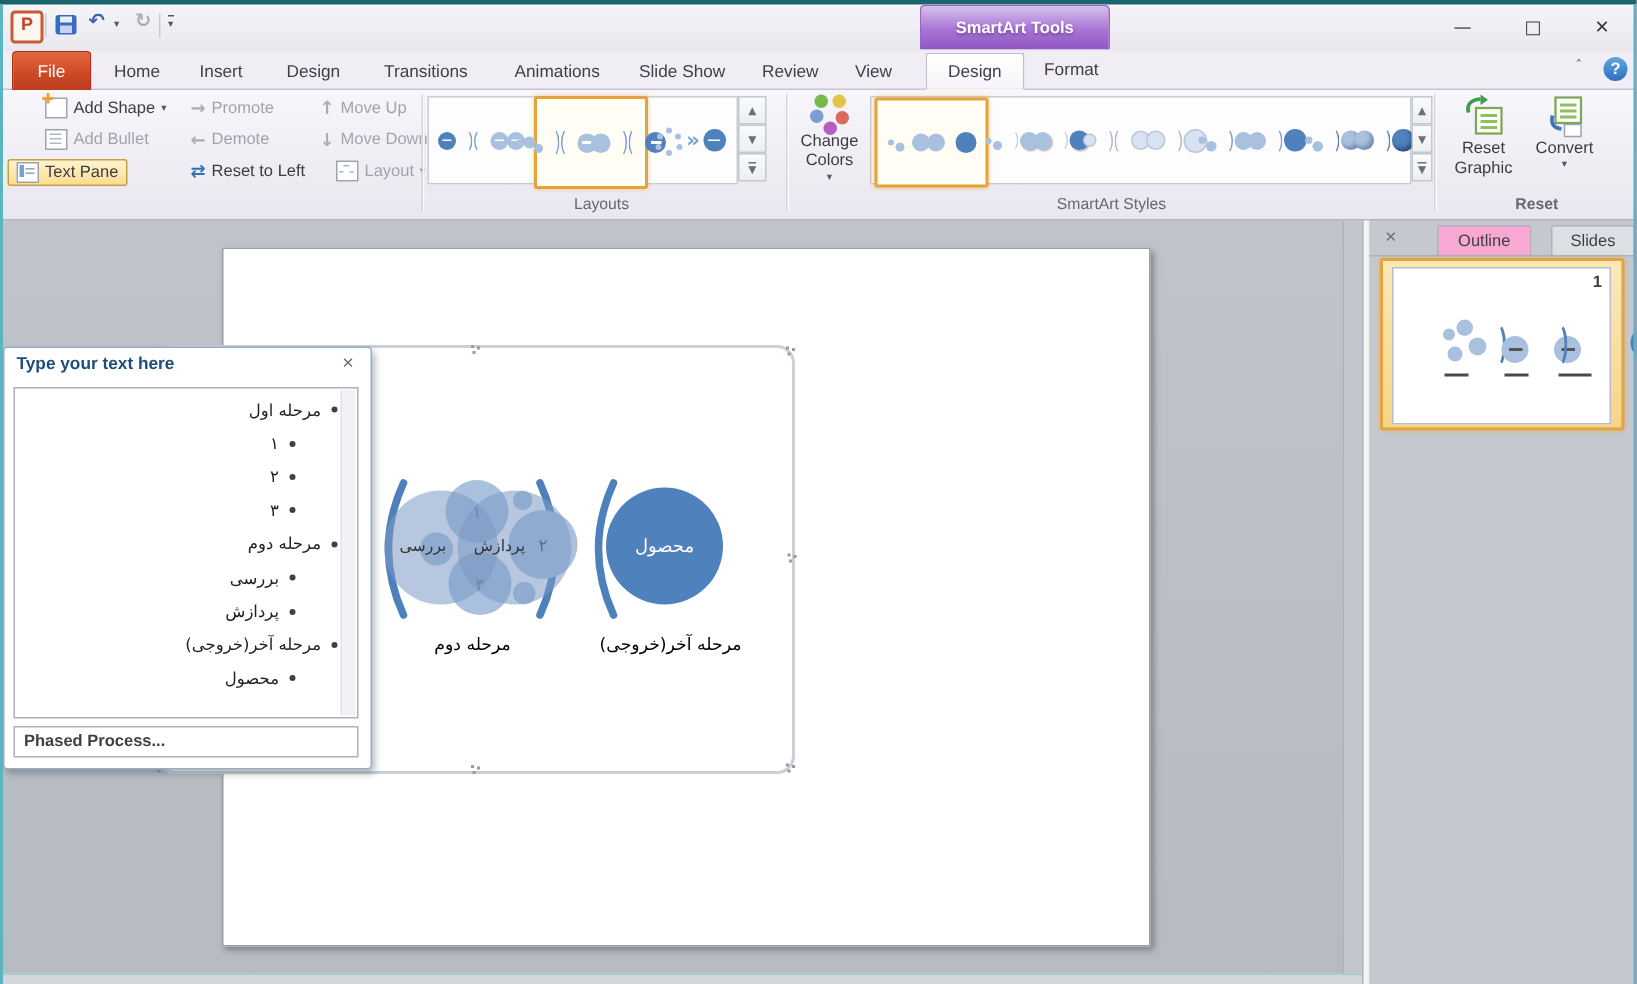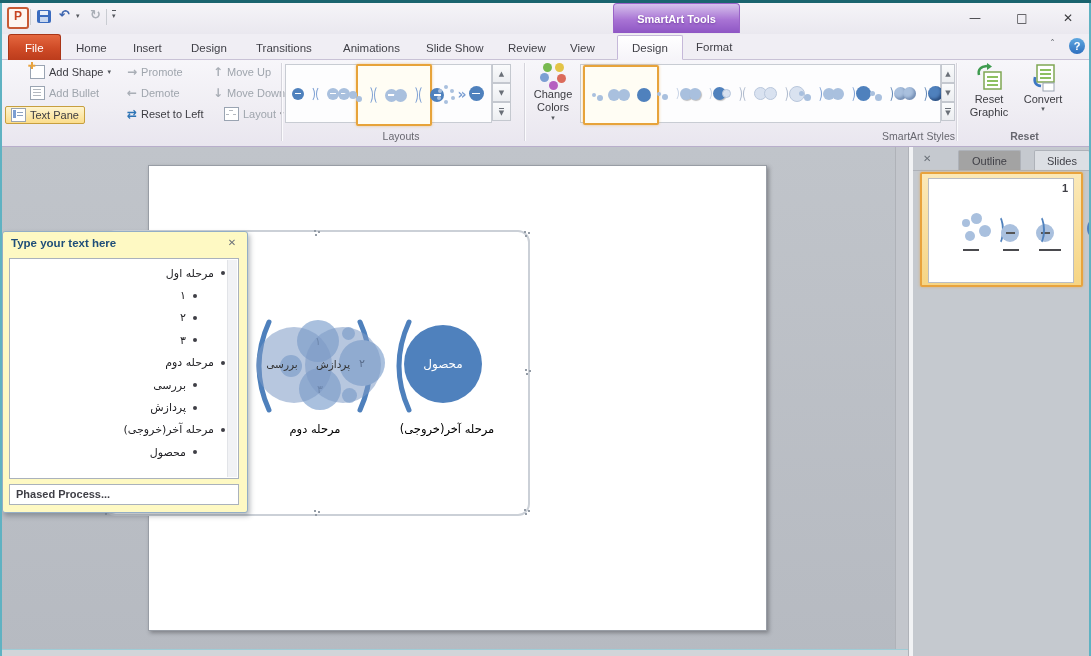--- a/index.html
+++ b/index.html
@@ -86,21 +86,21 @@
   .handle{position:absolute;width:2px;height:2px;background:#949CA6;box-shadow:4px 1px 0 #949CA6,1px 4px 0 #949CA6;}
   .circ{position:absolute;border-radius:50%;background:#A9C0DE;}
   .circ.num{display:flex;align-items:center;justify-content:center;color:#2F3848;
      font-family:"DejaVu Sans",sans-serif;font-size:11px;}
   .venn{position:absolute;border-radius:50%;background:rgba(124,153,197,0.55);}
   .dlabel{position:absolute;text-align:center;font-family:"DejaVu Sans",sans-serif;color:#000;font-size:11.5px;}
   .clabel{position:absolute;text-align:center;font-family:"DejaVu Sans",sans-serif;color:#333;font-size:10.5px;}
   #product-circ{background:#4F81BD;display:flex;align-items:center;justify-content:center;
      color:#FFF;font-family:"DejaVu Sans",sans-serif;font-size:12px;}
   
-  #textpane{left:2px;top:228px;width:246px;height:282px;background:#fef9c3;border:1px solid #93AEC6;
+  #textpane{left:2px;top:228px;width:246px;height:282px;background:#ffffff;border:1px solid #93AEC6;
      border-radius:3px;box-shadow:2px 3px 5px rgba(50,60,70,.35);box-sizing:border-box;}
   #tp-header{position:absolute;left:8px;top:5px;font-size:11.5px;font-weight:bold;color:#1F4E79;}
   #tp-close{position:absolute;right:7px;top:4px;width:16px;height:14px;text-align:center;line-height:14px;
      color:#6A7078;font-family:"DejaVu Sans",sans-serif;font-size:10px;font-weight:bold;}
   #tp-list{position:absolute;left:6px;top:26px;width:230px;height:221px;background:#FFF;border:1px solid #AAB2BC;box-sizing:border-box;}
   #tp-scroll{position:absolute;right:1px;top:1px;width:9px;height:217px;background:#F1F2F5;border-left:1px solid #E2E4E8;}
   .tp-item{display:flex;align-items:center;gap:7px;height:22.4px;direction:rtl;}
   .tp-item .bullet{width:4px;height:4px;border-radius:50%;background:#3F3F46;flex:0 0 auto;}
   .tp-item.lvl1{padding-right:13px;}
   .tp-item.lvl2{padding-right:41px;}
@@ -323,21 +323,21 @@
       <span class="mcirc" style="width:13px;height:13px;box-shadow:inset -2px -2px 3px rgba(40,70,120,.4);"></span>
       <span class="mcirc" style="width:13px;height:13px;margin-left:-5px;box-shadow:inset -2px -2px 3px rgba(40,70,120,.4);"></span>
       <span class="marcR" style="height:16px;border-width:1.5px;border-right-color:#5F85B5;"></span>
       <span class="mcirc dark" style="width:15px;height:15px;box-shadow:inset -2px -2px 3px rgba(10,30,70,.5);"></span>
     </div>
     <div class="scb" style="left:941px;top:4px;width:14px;">▲</div>
     <div class="scb" style="left:941px;top:23px;width:14px;">▼</div>
     <div class="scb" style="left:941px;top:42px;width:14px;">
         <span class="bar">▼</span>
       </div>
-    <div class="glabel" style="left:527px;width:428px;text-align:right;">SmartArt Styles</div>
+    <div class="glabel" style="left:527px;width:428px;">SmartArt Styles</div>
     <div class="gsep" style="left:956px;"></div>
 
     <div class="bigbtn" style="left:961px;top:3px;width:56px;">
       <svg width="28" height="30">
         <rect x="9" y="9" width="17" height="17" fill="#FFFFFF" stroke="#7FA653" stroke-width="1.5"></rect>
         <line x1="12" y1="14" x2="23" y2="14" stroke="#8DC060" stroke-width="2"></line>
         <line x1="12" y1="18" x2="23" y2="18" stroke="#8DC060" stroke-width="2"></line>
         <line x1="12" y1="22" x2="23" y2="22" stroke="#8DC060" stroke-width="2"></line>
         <path d="M4 12 Q2 4 12 3" fill="none" stroke="#3E9B4F" stroke-width="2.5"></path>
         <path d="M12 0 L17 3.5 L12 7 Z" fill="#3E9B4F"></path>
@@ -445,21 +445,21 @@
       </div>
       <div id="tp-scroll"></div>
     </div>
     <div id="tp-footer">Phased Process...</div>
   </div>
 
   <div id="panel-div" class="abs"></div>
   <div id="rpanel" class="abs">
     <div id="ptab-row">
       <span class="abs glyph" style="left:10px;top:6px;font-size:10px;font-weight:bold;color:#6A7078;">✕</span>
-      <div class="ptab" style="left:45px;width:63px;background:#a3a3a3;">Outline</div>
+      <div class="ptab" style="left:45px;width:63px;background:#f9a8d4;">Outline</div>
       <div class="ptab" style="left:121px;width:56px;background:#DCDFE4;">Slides</div>
     </div>
     <div id="thumb-sel">
       <div id="thumb">
         
         <span class="mdot" style="position:absolute;left:33px;top:40px;width:8px;height:8px;"></span>
         <span class="mdot" style="position:absolute;left:42px;top:34px;width:11px;height:11px;"></span>
         <span class="mdot" style="position:absolute;left:50px;top:46px;width:12px;height:12px;"></span>
         <span class="mdot" style="position:absolute;left:36px;top:52px;width:10px;height:10px;"></span>
         <span class="marcR abs" style="left:63px;top:36px;height:26px;border-width:2px;border-right-color:#4F81BD;"></span>

